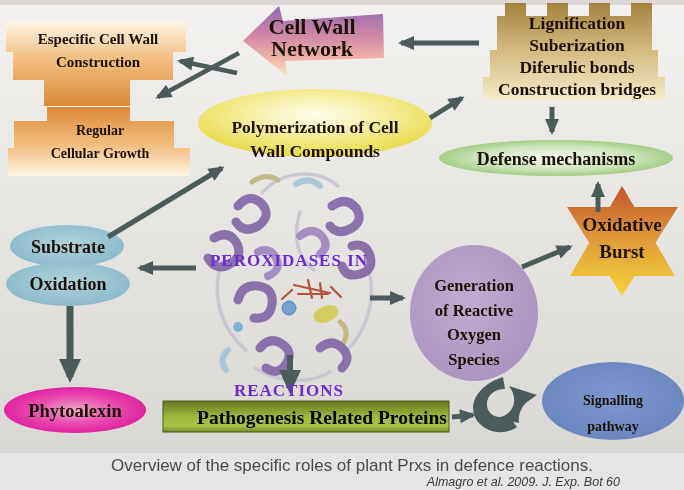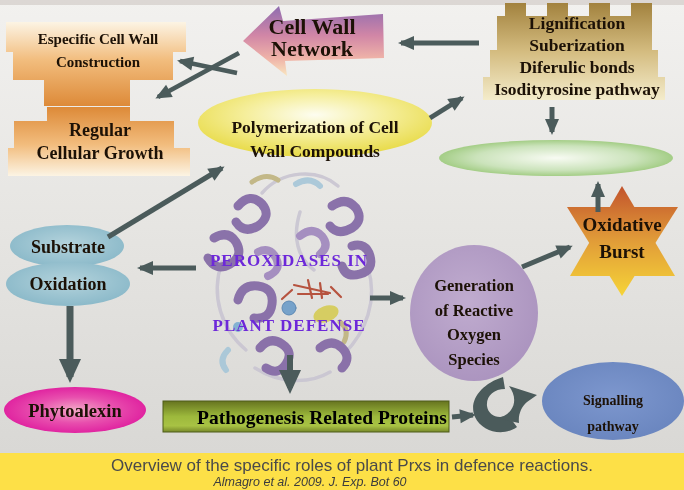--- a/index.html
+++ b/index.html
@@ -2,39 +2,39 @@
 <html><head>
 <meta charset="utf-8">
 <style>
   html,body{margin:0;padding:0;background:#ffffff;}
   #stage{position:relative;width:684px;height:490px;overflow:hidden;
          font-family:"Liberation Serif","DejaVu Serif",serif;}
   #diagram-svg{position:absolute;left:0;top:0;}
   .lbl{position:absolute;font-weight:700;color:#1c1106;text-align:center;
        white-space:pre-line;line-height:1.3;}
   .lbl-especific{left:8px;top:28px;width:180px;font-size:15px;line-height:23px;}
-  .lbl-regular{left:12px;top:119px;width:176px;font-size:18px;line-height:23px;}
+  .lbl-regular{left:12px;top:119px;width:176px;font-size:14px;line-height:23px;}
   .lbl-cellwall{left:252px;top:16px;width:120px;font-size:22px;line-height:22px;}
   .lbl-polym{left:204px;top:115px;width:222px;font-size:17.5px;line-height:24px;}
   .lbl-castle{left:486px;top:12px;width:182px;font-size:17.5px;line-height:22px;}
   .lbl-defense{left:441px;top:148px;width:230px;font-size:18px;}
   .lbl-star{left:566px;top:211px;width:112px;font-size:19px;line-height:27px;}
   .lbl-ros{left:410px;top:274px;width:128px;font-size:16.5px;line-height:24.5px;}
   .lbl-sig{left:551px;top:388px;width:124px;font-size:14px;line-height:26px;}
   .lbl-substrate{left:12px;top:236px;width:112px;font-size:18px;}
   .lbl-oxidation{left:12px;top:273px;width:112px;font-size:18px;text-align:center;}
   .lbl-phyto{left:8px;top:399px;width:134px;font-size:18.5px;}
   .lbl-prp{left:163px;top:405px;width:318px;font-size:19.5px;color:#000000;}
   .lbl-center{left:196px;top:212px;width:186px;font-size:17px;line-height:32.5px;
               letter-spacing:1px;color:#6d28d9;}
-  #caption{position:absolute;left:0;top:452px;width:684px;height:38px;background:#fde047;
+  #caption{position:absolute;left:0;top:452px;width:684px;height:38px;background:#e5e5e5;
            border-top:1px solid #d8d8d8;font-family:"Liberation Sans","DejaVu Sans",sans-serif;}
   #caption .cap1{position:absolute;left:20px;top:3px;width:664px;text-align:center;
                  font-size:17px;color:#4a4a4a;}
-  #caption .cap2{position:absolute;left:0px;top:22px;width:620px;text-align:center;
+  #caption .cap2{position:absolute;left:0px;top:22px;width:620px;text-align:right;
                  font-size:12.5px;font-style:italic;color:#3d3d3d;}
 </style>
 </head>
 <body>
 
 <div id="stage">
 
 <svg id="diagram-svg" width="684" height="452" viewBox="0 0 684 452" xmlns="http://www.w3.org/2000/svg">
   <defs>
     <linearGradient id="gBg" x1="0" y1="0" x2="0" y2="1">
@@ -192,37 +192,39 @@
 Construction</div>
 <div class="lbl lbl-regular">Regular
 Cellular Growth</div>
 <div class="lbl lbl-cellwall">Cell Wall
 Network</div>
 <div class="lbl lbl-polym">Polymerization of Cell
 Wall Compounds</div>
 <div class="lbl lbl-castle">Lignification
 Suberization
 Diferulic bonds
-Isodityrosine pathway</div>
+Construction bridges</div>
+<div class="lbl lbl-defense">Defense mechanisms</div>
 <div class="lbl lbl-star">Oxidative
 Burst</div>
 <div class="lbl lbl-ros">Generation
 of Reactive
 Oxygen
 Species</div>
 <div class="lbl lbl-sig">Signalling
 pathway</div>
 <div class="lbl lbl-substrate">Substrate</div>
 <div class="lbl lbl-oxidation">Oxidation</div>
 <div class="lbl lbl-phyto">Phytoalexin</div>
 <div class="lbl lbl-prp">Pathogenesis Related Proteins</div>
 
 <div class="lbl lbl-center">
   <span>PEROXIDASES IN</span><br>
-  <span>PLANT DEFENSE</span><br>
+  <br>
+  <span>REACTIONS</span>
 </div>
 
 <div id="caption">
   <div class="cap1">Overview of the specific roles of plant Prxs in defence reactions.</div>
   <div class="cap2">Almagro et al. 2009. J. Exp. Bot 60</div>
 </div>
 
 </div>
 
 </body></html>

